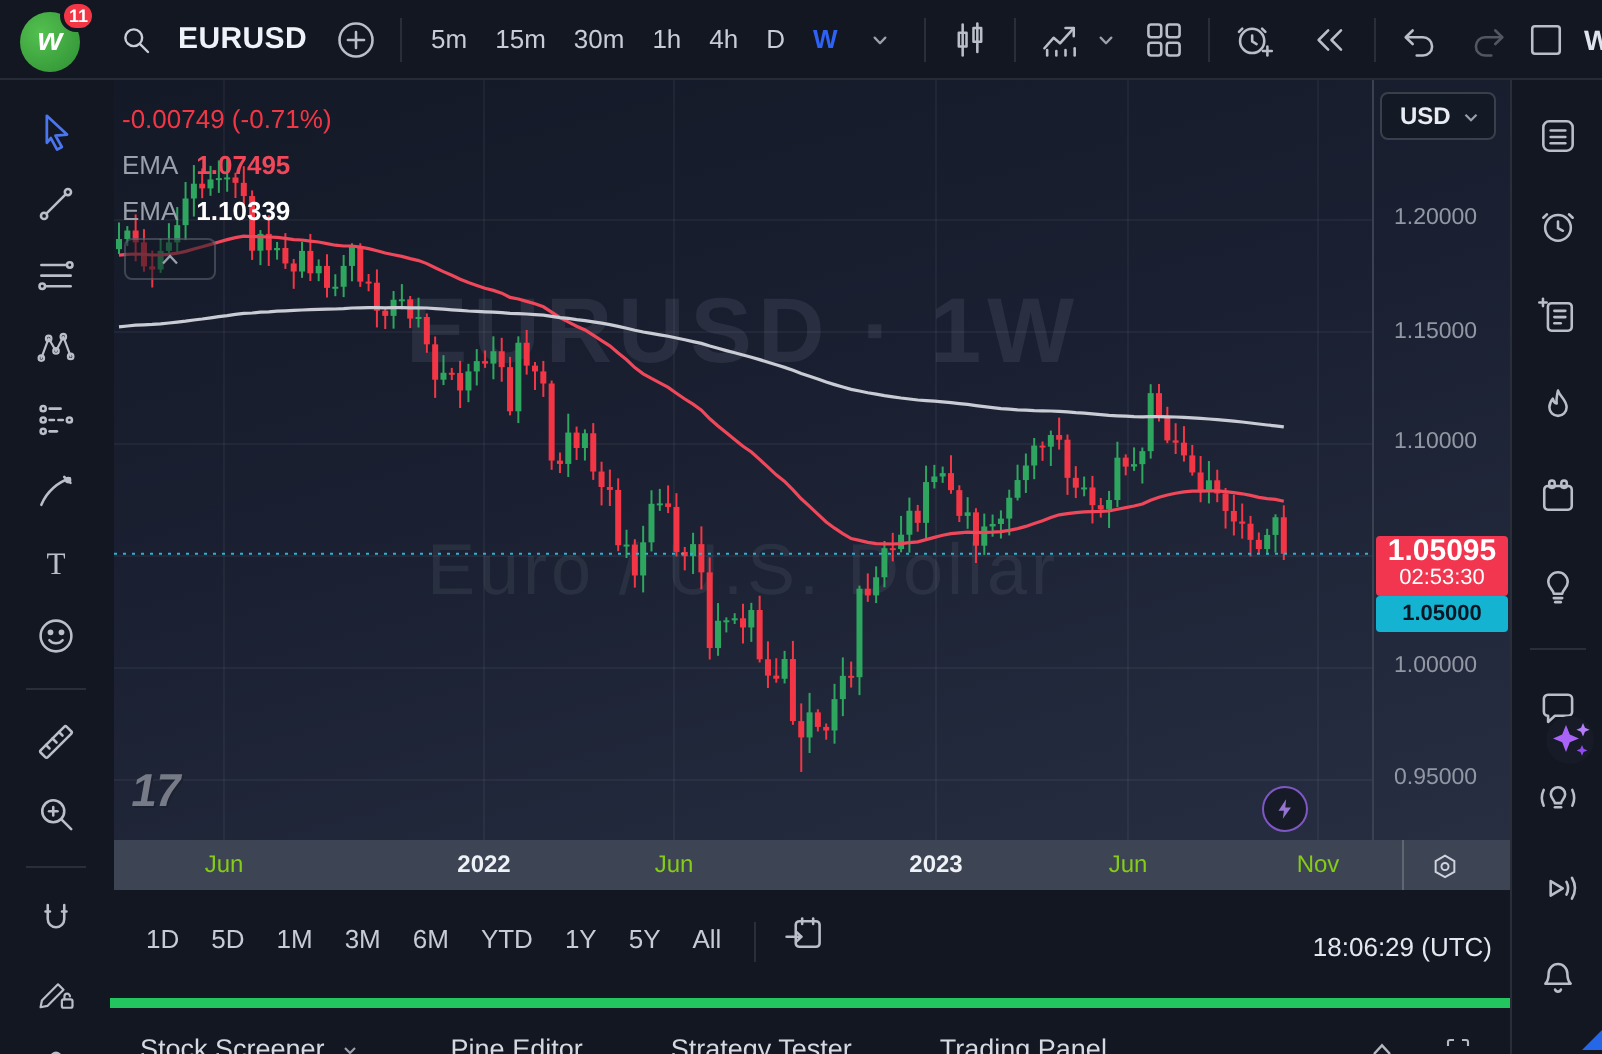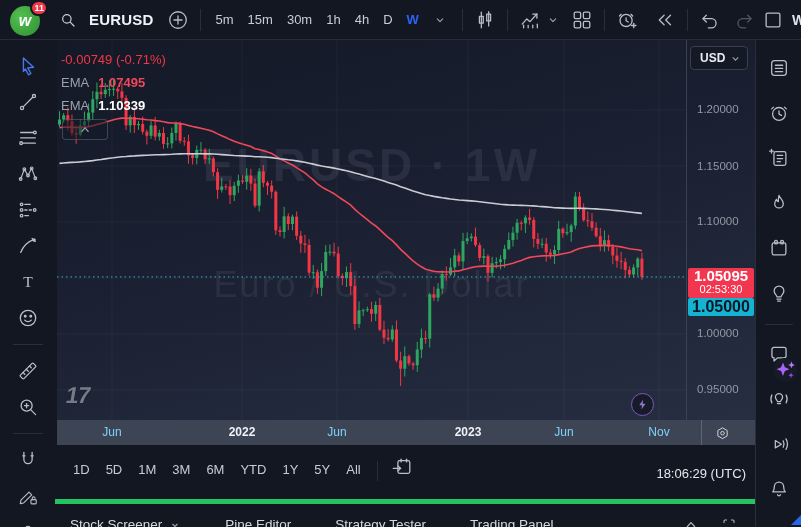--- a/index.html
+++ b/index.html
@@ -83,26 +83,26 @@
   #currency-btn { position:absolute; left:3px; top:6px; width:58px; height:24px; border:1px solid #3a3f4c;
                   border-radius:4px; background:rgba(19,23,34,0.65); display:flex; align-items:center;
                   justify-content:space-between; padding:0 6px 0 9px; cursor:pointer; }
   #currency-btn span { font-size:12px; font-weight:600; color:#e8ebf2; }
   .p-tick { position:absolute; left:10px; font-size:11.5px; color:#9298a3; }
   #last-price-badge { position:absolute; left:1px; top:228px; width:66px; height:30px; background:#f2364f;
                       border-radius:2px; color:#fff; text-align:center; z-index:3; }
   #last-price-badge .lp { font-size:15px; font-weight:700; line-height:15px; }
   #last-price-badge .cd { font-size:11px; line-height:13px; }
   #level-badge { position:absolute; left:1px; top:258px; width:66px; height:18px; background:#15b3d2;
-                 border-radius:2px; color:#0a1624; font-size:16px; font-weight:700; text-align:center;
+                 border-radius:2px; color:#0a1624; font-size:11px; font-weight:700; text-align:center;
                  line-height:18px; z-index:3; }
 
   
   #time-axis { position:absolute; left:57px; top:420px; width:698px; height:25px; background:#3d4454; z-index:6; }
-  .t-label { position:absolute; top:5px; transform:translateX(-50%); font-size:12px; color:#7dd3fc; }
+  .t-label { position:absolute; top:5px; transform:translateX(-50%); font-size:12px; color:#84cc16; }
   .t-label.strong { color:#eef1f6; font-weight:600; }
   #ta-sep { position:absolute; left:644px; top:0; width:1px; height:25px; background:rgba(255,255,255,0.18); }
   #ta-gear { position:absolute; left:653px; top:1px; width:24px; height:24px; display:flex; align-items:center;
              justify-content:center; cursor:pointer; }
 
   
   #range-toolbar { position:absolute; left:55px; top:445px; width:700px; height:36px; background:#131722;
                    display:flex; align-items:flex-end; padding-left:12px; z-index:6; }
   .range-btn { padding:4px 6px; margin-right:4px; color:#c6cbd6; font-size:13px; border-radius:4px; cursor:pointer; }
   #range-sep { width:1px; height:20px; background:#2a2e39; margin:0 10px 0 6px; }

